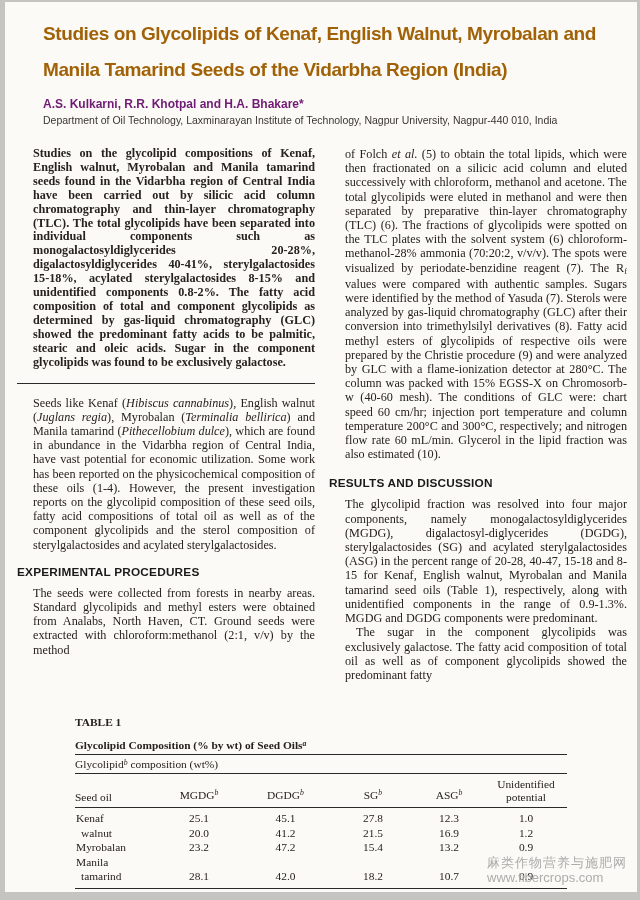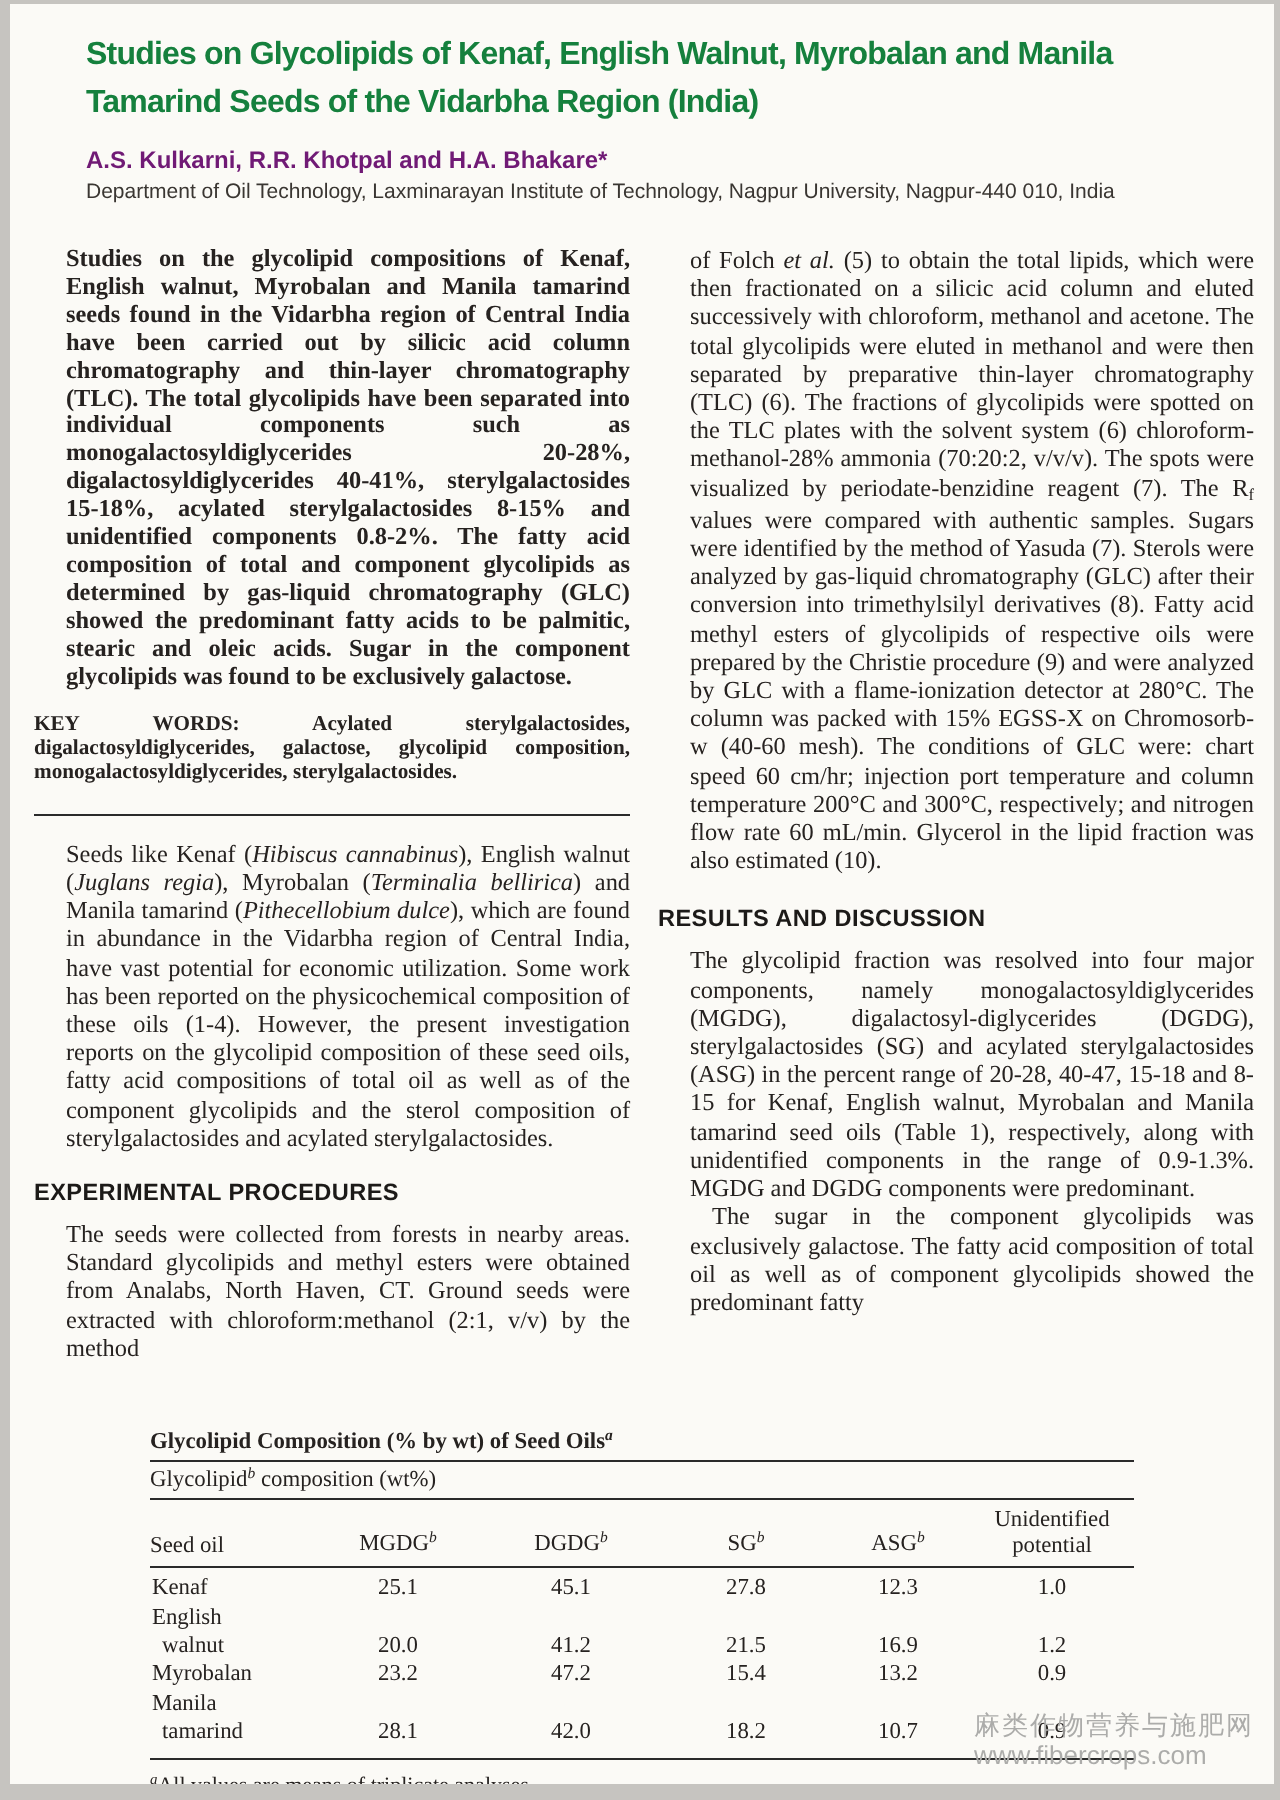--- a/index.html
+++ b/index.html
@@ -14,25 +14,25 @@
     position: absolute;
     left: 5px; top: 2px;
     width: 632px; height: 890px;
     background: #fbfaf6;
     color: #262220;
     overflow: hidden;
   }
   
   .hdr { padding: 14px 30px 0 38px; font-family: "Liberation Sans", sans-serif; }
   .title {
-    font-size: 16px;
-    line-height: 24px;
+    font-size: 19px;
+    line-height: 36px;
     font-weight: bold;
     letter-spacing: -0.4px;
-    color: #15803d;
+    color: #a16207;
     max-width: 578px;
   }
   .authors { margin-top: 9px; font-size: 12px; font-weight: bold; color: #701a75; }
   .affil { margin-top: 3px; font-size: 10.5px; color: #3a3632; }
   
   .columns { display: flex; gap: 14px; padding: 21px 10px 0 12px; }
   .col { width: 302px; }
   p.body-p, p.abstract {
     font-size: 12.2px;
     line-height: 14.2px;
@@ -116,37 +116,37 @@
   <header class="hdr">
     <h1 class="title">Studies on Glycolipids of Kenaf, English Walnut, Myrobalan and Manila Tamarind Seeds of the Vidarbha Region (India)</h1>
     <div class="authors">A.S. Kulkarni, R.R. Khotpal and H.A. Bhakare*</div>
     <div class="affil">Department of Oil Technology, Laxminarayan Institute of Technology, Nagpur University, Nagpur-440 010, India</div>
   </header>
 
   <div class="columns">
 
     <div class="col col-left">
       <p class="abstract">Studies on the glycolipid compositions of Kenaf, English walnut, Myrobalan and Manila tamarind seeds found in the Vidarbha region of Central India have been carried out by silicic acid column chromatography and thin-layer chromatography (TLC). The total glycolipids have been separated into individual components such as monogalactosyldiglycerides 20-28%, digalactosyldiglycerides 40-41%, sterylgalactosides 15-18%, acylated sterylgalactosides 8-15% and unidentified components 0.8-2%. The fatty acid composition of total and component glycolipids as determined by gas-liquid chromatography (GLC) showed the predominant fatty acids to be palmitic, stearic and oleic acids. Sugar in the component glycolipids was found to be exclusively galactose.</p>
-      <p class="keywords"><span>KEY WORDS:</span> <span>Acylated sterylgalactosides, digalactosyldiglycerides, galactose, glycolipid composition, monogalactosyldiglycerides, sterylgalactosides.</span></p>
       <div class="rule"></div>
       <p class="body-p"><span>Seeds like Kenaf (</span><span class="i">Hibiscus cannabinus</span><span>), English walnut (</span><span class="i">Juglans regia</span><span>), Myrobalan (</span><span class="i">Terminalia bellirica</span><span>) and Manila tamarind (</span><span class="i">Pithecellobium dulce</span><span>), which are found in abundance in the Vidarbha region of Central India, have vast potential for economic utilization. Some work has been reported on the physicochemical composition of these oils (1-4). However, the present investigation reports on the glycolipid composition of these seed oils, fatty acid compositions of total oil as well as of the component glycolipids and the sterol composition of sterylgalactosides and acylated sterylgalactosides.</span></p>
       <h2 class="sec">EXPERIMENTAL PROCEDURES</h2>
       <p class="body-p">The seeds were collected from forests in nearby areas. Standard glycolipids and methyl esters were obtained from Analabs, North Haven, CT. Ground seeds were extracted with chloroform:methanol (2:1, v/v) by the method</p>
     </div>
 
     <div class="col col-right">
       <p class="body-p"><span>of Folch </span><span class="i">et al.</span><span> (5) to obtain the total lipids, which were then fractionated on a silicic acid column and eluted successively with chloroform, methanol and acetone. The total glycolipids were eluted in methanol and were then separated by preparative thin-layer chromatography (TLC) (6). The fractions of glycolipids were spotted on the TLC plates with the solvent system (6) chloroform-methanol-28% ammonia (70:20:2, v/v/v). The spots were visualized by periodate-benzidine reagent (7). The R</span><span class="sub">f</span><span> values were compared with authentic samples. Sugars were identified by the method of Yasuda (7). Sterols were analyzed by gas-liquid chromatography (GLC) after their conversion into trimethylsilyl derivatives (8). Fatty acid methyl esters of glycolipids of respective oils were prepared by the Christie procedure (9) and were analyzed by GLC with a flame-ionization detector at 280°C. The column was packed with 15% EGSS-X on Chromosorb-w (40-60 mesh). The conditions of GLC were: chart speed 60 cm/hr; injection port temperature and column temperature 200°C and 300°C, respectively; and nitrogen flow rate 60 mL/min. Glycerol in the lipid fraction was also estimated (10).</span></p>
       <h2 class="sec">RESULTS AND DISCUSSION</h2>
       <p class="body-p">The glycolipid fraction was resolved into four major components, namely monogalactosyldiglycerides (MGDG), digalactosyl-diglycerides (DGDG), sterylgalactosides (SG) and acylated sterylgalactosides (ASG) in the percent range of 20-28, 40-47, 15-18 and 8-15 for Kenaf, English walnut, Myrobalan and Manila tamarind seed oils (Table 1), respectively, along with unidentified components in the range of 0.9-1.3%. MGDG and DGDG components were predominant.</p>
       <p class="body-p indent">The sugar in the component glycolipids was exclusively galactose. The fatty acid composition of total oil as well as of component glycolipids showed the predominant fatty</p>
     </div>
 
   </div>
 
   <section class="table-sec">
+    <div class="tlabel">TABLE 1</div>
     <div class="ttitle"><span>Glycolipid Composition (% by wt) of Seed Oils</span><span class="sup i">a</span></div>
     <div class="spanner"><span>Glycolipid</span><span class="sup i">b</span><span> composition (wt%)</span></div>
 
     <div class="thead grid">
       <div><span>Seed oil</span></div>
       <div class="c"><span>MGDG</span><span class="sup i">b</span></div>
       <div class="c"><span>DGDG</span><span class="sup i">b</span></div>
       <div class="c"><span>SG</span><span class="sup i">b</span></div>
       <div class="c"><span>ASG</span><span class="sup i">b</span></div>
       <div class="c"><span>Unidentified potential</span></div>
@@ -156,21 +156,20 @@
 
       <div class="trow grid">
         <div class="tname">Kenaf</div>
         <div class="c">25.1</div>
         <div class="c">45.1</div>
         <div class="c">27.8</div>
         <div class="c">12.3</div>
         <div class="c">1.0</div>
       </div>
 
-      <div class="tprefix">English</div>
       <div class="trow grid">
         <div class="tname ind">walnut</div>
         <div class="c">20.0</div>
         <div class="c">41.2</div>
         <div class="c">21.5</div>
         <div class="c">16.9</div>
         <div class="c">1.2</div>
       </div>
 
       <div class="trow grid">

